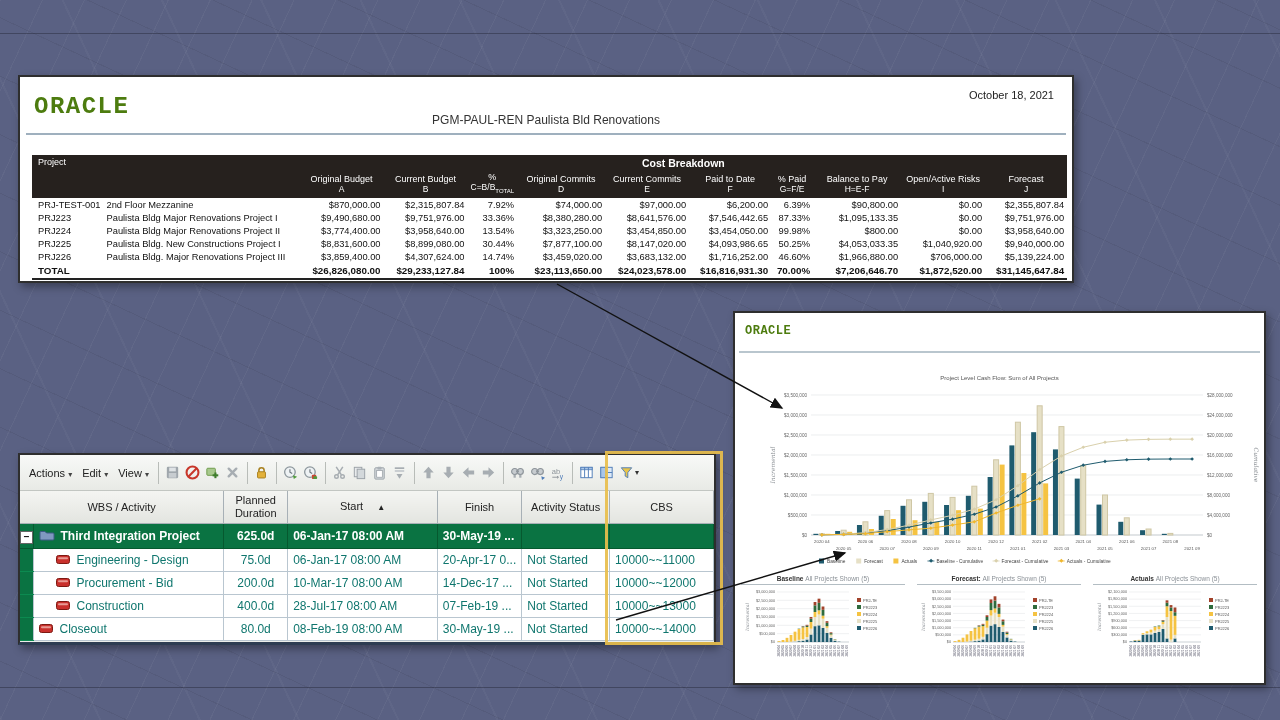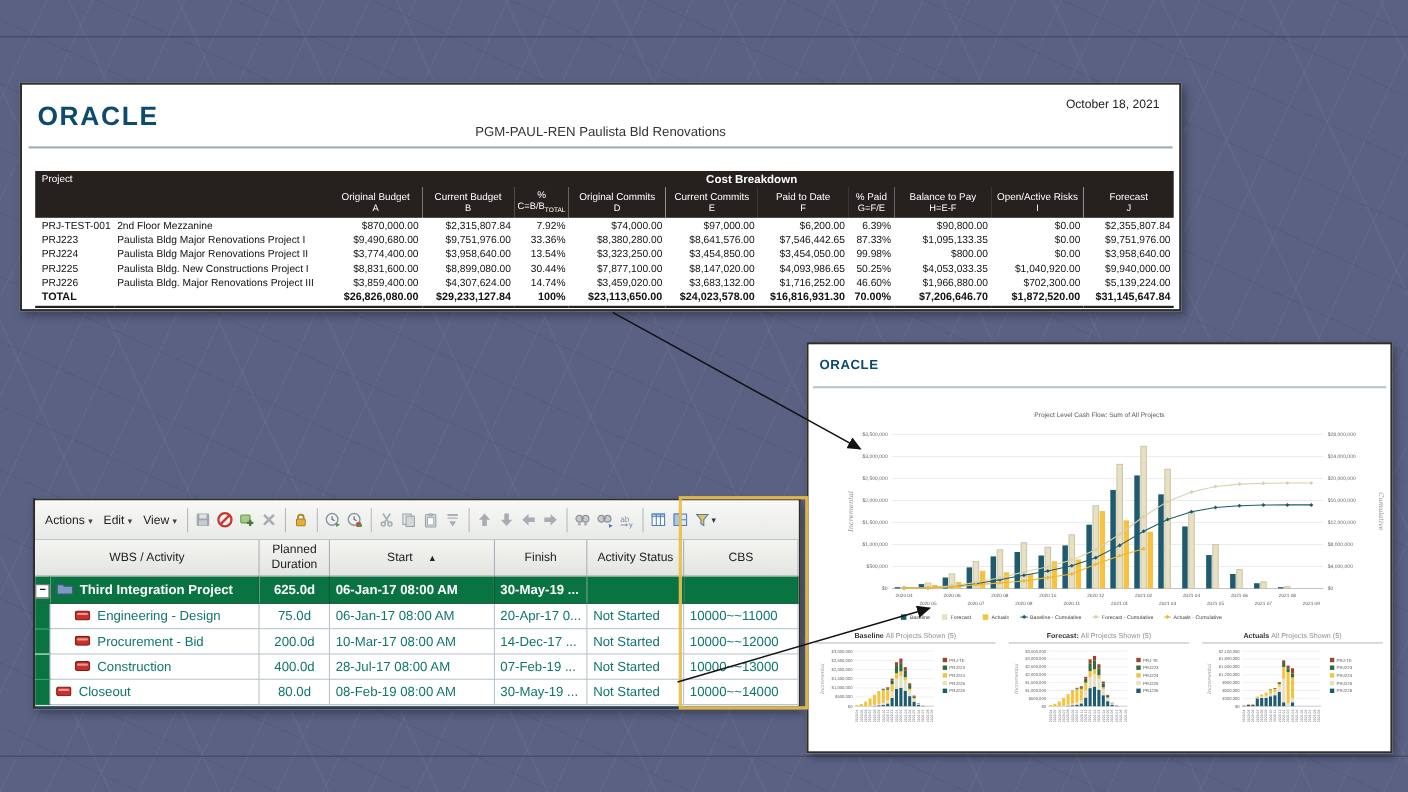--- a/index.html
+++ b/index.html
@@ -8,41 +8,41 @@
     background:
       repeating-linear-gradient(115deg, rgba(255,255,255,.045) 0 1px, transparent 1px 38px),
       repeating-linear-gradient(25deg, rgba(0,0,0,.06) 0 1px, transparent 1px 53px),
       repeating-linear-gradient(65deg, rgba(255,255,255,.03) 0 2px, transparent 2px 90px),
       #5A6183;}
   .seam{position:absolute;left:0;width:100%;height:1px;background:rgba(28,31,46,.4);}
   .panel{position:absolute;background:#fff;border:2px solid #2e2e2e;box-sizing:border-box;box-shadow:3px 4px 8px rgba(0,0,0,.35);}
 
   
   #cost-panel{left:18px;top:75px;width:1056px;height:208px;}
-  .oracle-logo{color:#0c4a6e;font-weight:bold;letter-spacing:1.5px;}
+  .oracle-logo{color:#4d7c0f;font-weight:bold;letter-spacing:1.5px;font-family:Liberation Mono, monospace;}
   #cost-logo{position:absolute;left:14px;top:16px;font-size:24px;}
   #cost-date{position:absolute;right:18px;top:12px;font-size:11px;color:#222;}
   #cost-title{position:absolute;left:0;top:14px;width:100%;text-align:center;font-size:17px;color:#222;}
   #cost-subtitle{position:absolute;left:0;top:36px;width:100%;text-align:center;font-size:12px;color:#333;}
   #cost-rule{position:absolute;left:6px;right:6px;top:56px;height:2px;background:#9FB0BE;}
   #cost-table{position:absolute;left:12px;top:78px;border-collapse:collapse;table-layout:fixed;border-bottom:2px solid #222;}
   #cost-table th,#cost-table td{padding:0 3px;overflow:hidden;white-space:nowrap;}
   #cost-table thead th{background:#26211E;color:#fff;font-weight:normal;}
   #cost-table .group{font-size:10.5px;font-weight:bold;height:15px;text-align:center;}
   #cost-table .projhead{font-size:9px;text-align:left;vertical-align:top;padding-top:2px;padding-left:6px;}
   #cost-table .colhead{font-size:9px;height:28px;text-align:center;vertical-align:middle;line-height:10px;}
   #cost-table .colhead .ltr{font-size:8.5px;}
   #cost-table .colhead sub{font-size:6px;}
   #cost-table tbody td{font-size:9.3px;color:#111;height:13px;}
   #cost-table td.num{text-align:right;}
   #cost-table td.id{padding-left:6px;}
   #cost-table tr.total td{font-weight:bold;font-size:9.8px;height:15px;}
 
   
-  #wbs-panel{left:30px;top:453px;width:698px;height:192px;background:#eceeea;border-bottom-color:#2e3d52;border-bottom-width:3px;}
+  #wbs-panel{left:18px;top:453px;width:698px;height:192px;background:#eceeea;border-bottom-color:#2e3d52;border-bottom-width:3px;}
   #wbs-toolbar{position:absolute;left:0;top:0;width:100%;height:36px;display:flex;align-items:center;padding:0 4px;box-sizing:border-box;
     background:linear-gradient(#f8f9f7,#e8eae6);border-bottom:1px solid #c2c6c2;}
   .menu{font-size:11px;color:#222;margin:0 5px;cursor:default;}
   .menu .caret{font-size:8px;color:#444;}
   .tb-sep{width:1px;height:22px;background:#b8bcb8;margin:0 4px;}
   .tb-icon{width:18px;height:18px;display:inline-flex;align-items:center;justify-content:center;margin:0 1px;}
   .tb-caret{font-size:8px;color:#333;margin-left:-2px;}
   #wbs-grid{position:absolute;left:0;top:36px;}
   #wbs-table{border-collapse:collapse;table-layout:fixed;background:#fff;}
   #wbs-table th{background:linear-gradient(#f4f5f2,#e3e5e0);font-weight:normal;font-size:11px;color:#222;height:30px;
@@ -209,21 +209,21 @@
             <td class="id">PRJ226</td>
             <td class="name">Paulista Bldg. Major Renovations Project III</td>
             <td class="num">$3,859,400.00</td>
             <td class="num">$4,307,624.00</td>
             <td class="num">14.74%</td>
             <td class="num">$3,459,020.00</td>
             <td class="num">$3,683,132.00</td>
             <td class="num">$1,716,252.00</td>
             <td class="num">46.60%</td>
             <td class="num">$1,966,880.00</td>
-            <td class="num">$702,300.00</td>
+            <td class="num">$706,000.00</td>
             <td class="num">$5,139,224.00</td>
           </tr>
           <tr class="total">
             <td class="id">TOTAL</td>
             <td class="name"></td>
             <td class="num">$26,826,080.00</td>
             <td class="num">$29,233,127.84</td>
             <td class="num">100%</td>
             <td class="num">$23,113,650.00</td>
             <td class="num">$24,023,578.00</td>

